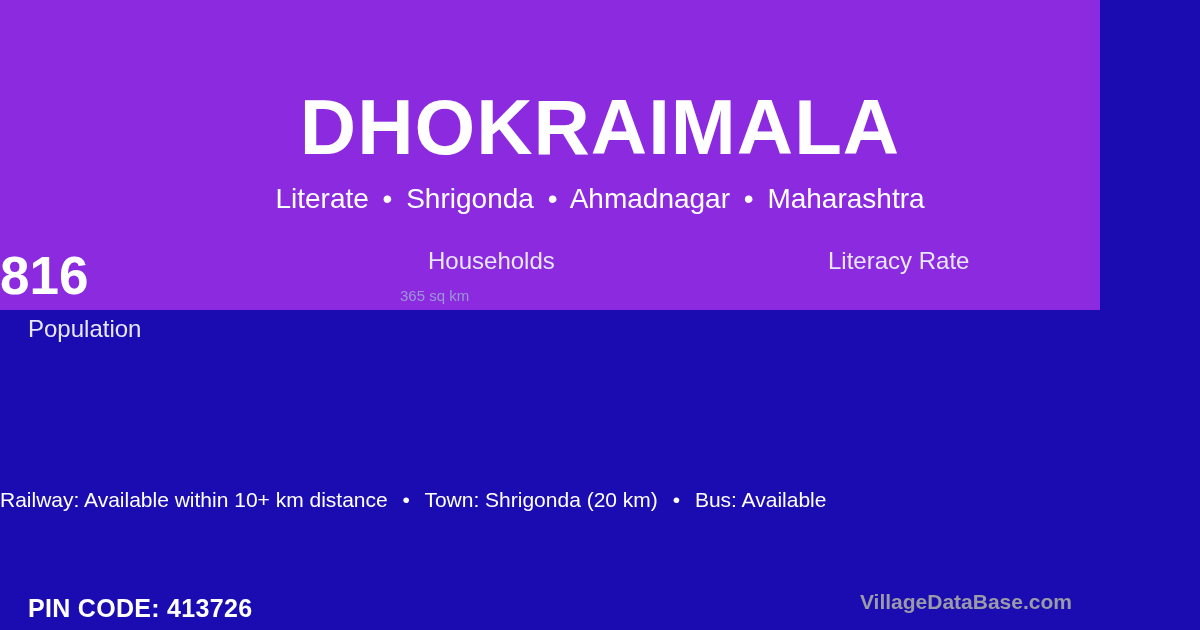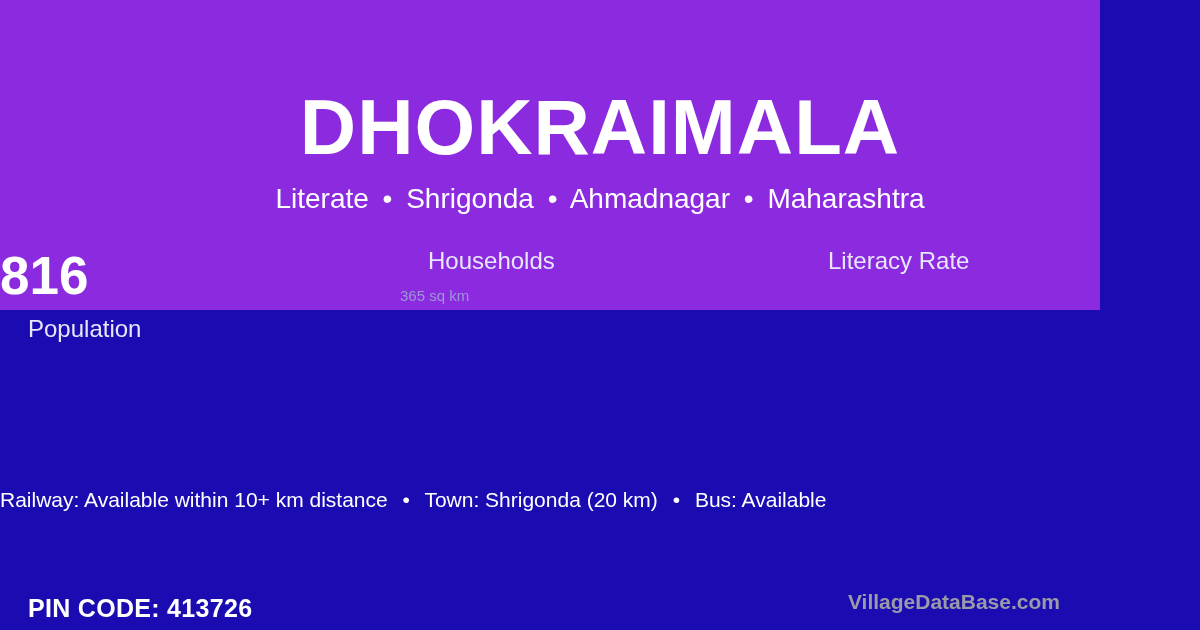--- a/index.html
+++ b/index.html
@@ -134,21 +134,21 @@
     top: 577px;
     font-size: 25px;
     font-weight: 700;
     color: #ffffff;
     letter-spacing: 0.3px;
     line-height: 30px;
     margin-top: 16px;
   }
   .footer-brand {
     position: absolute;
-    right: 40px;
+    right: 28px;
     top: 589px;
     font-size: 21px;
     font-weight: 700;
     color: #9b9aa8;
     line-height: 26px;
   }
 </style>
 </head>
 <body>
 

